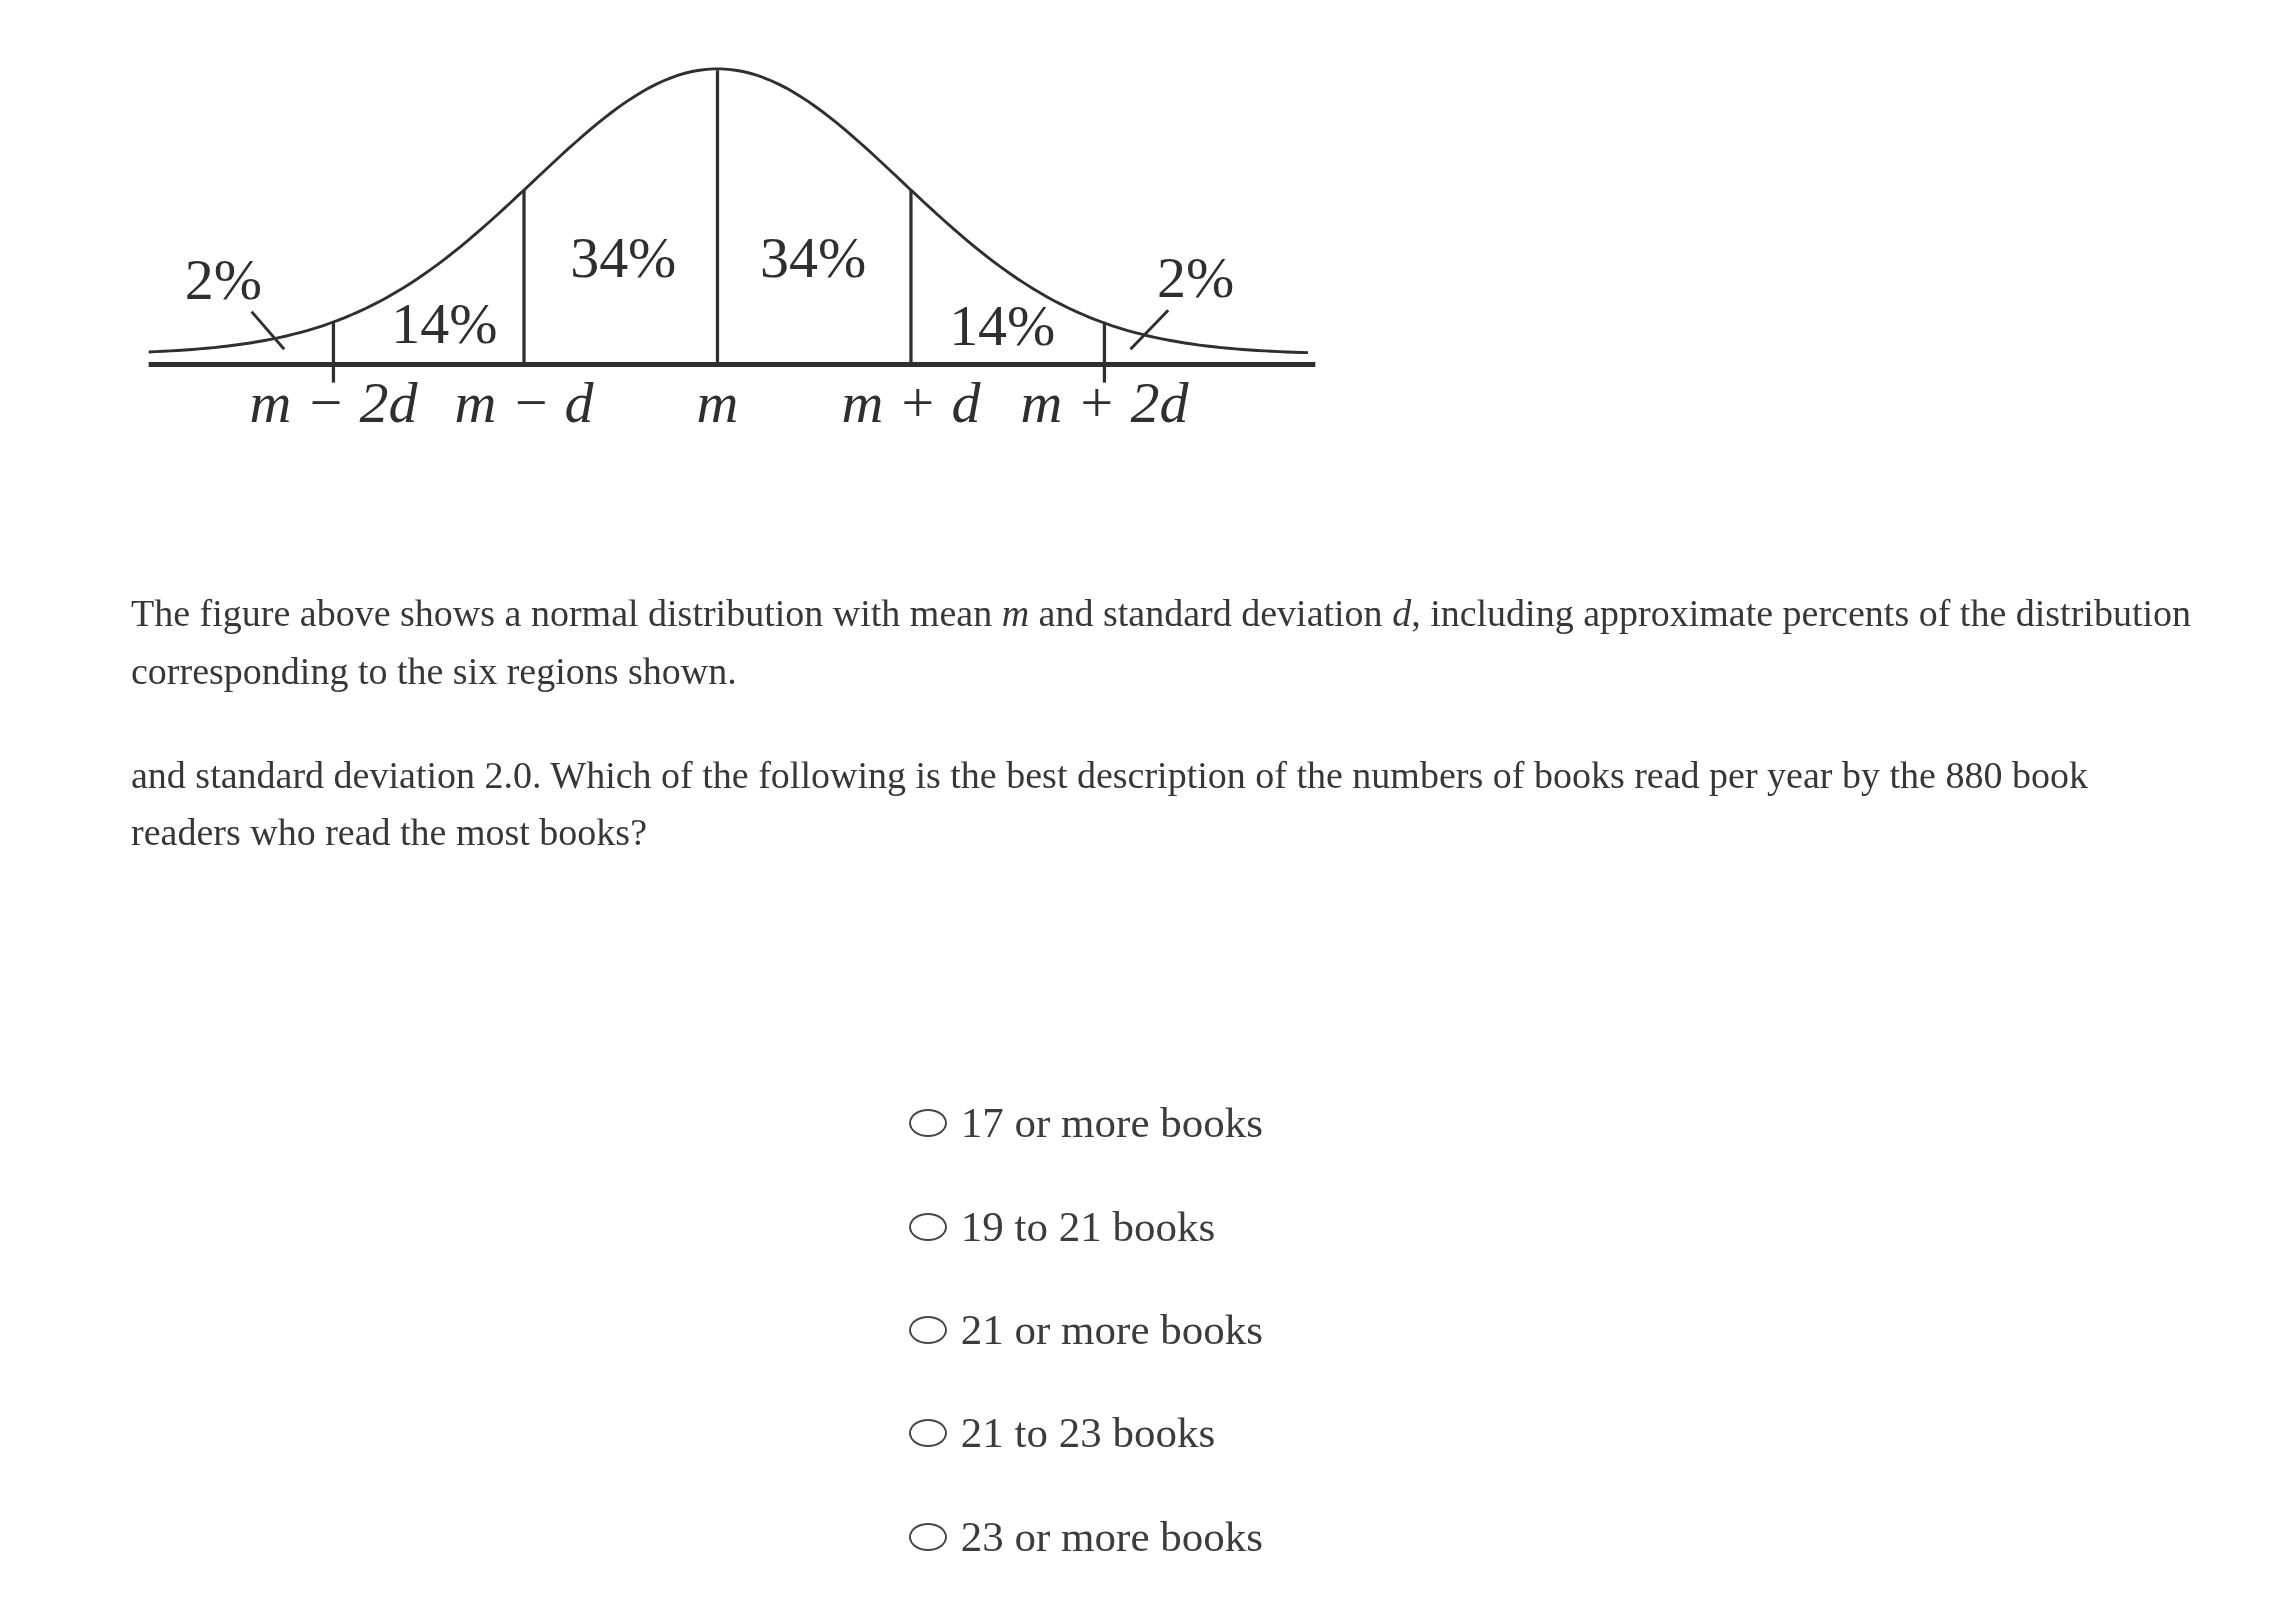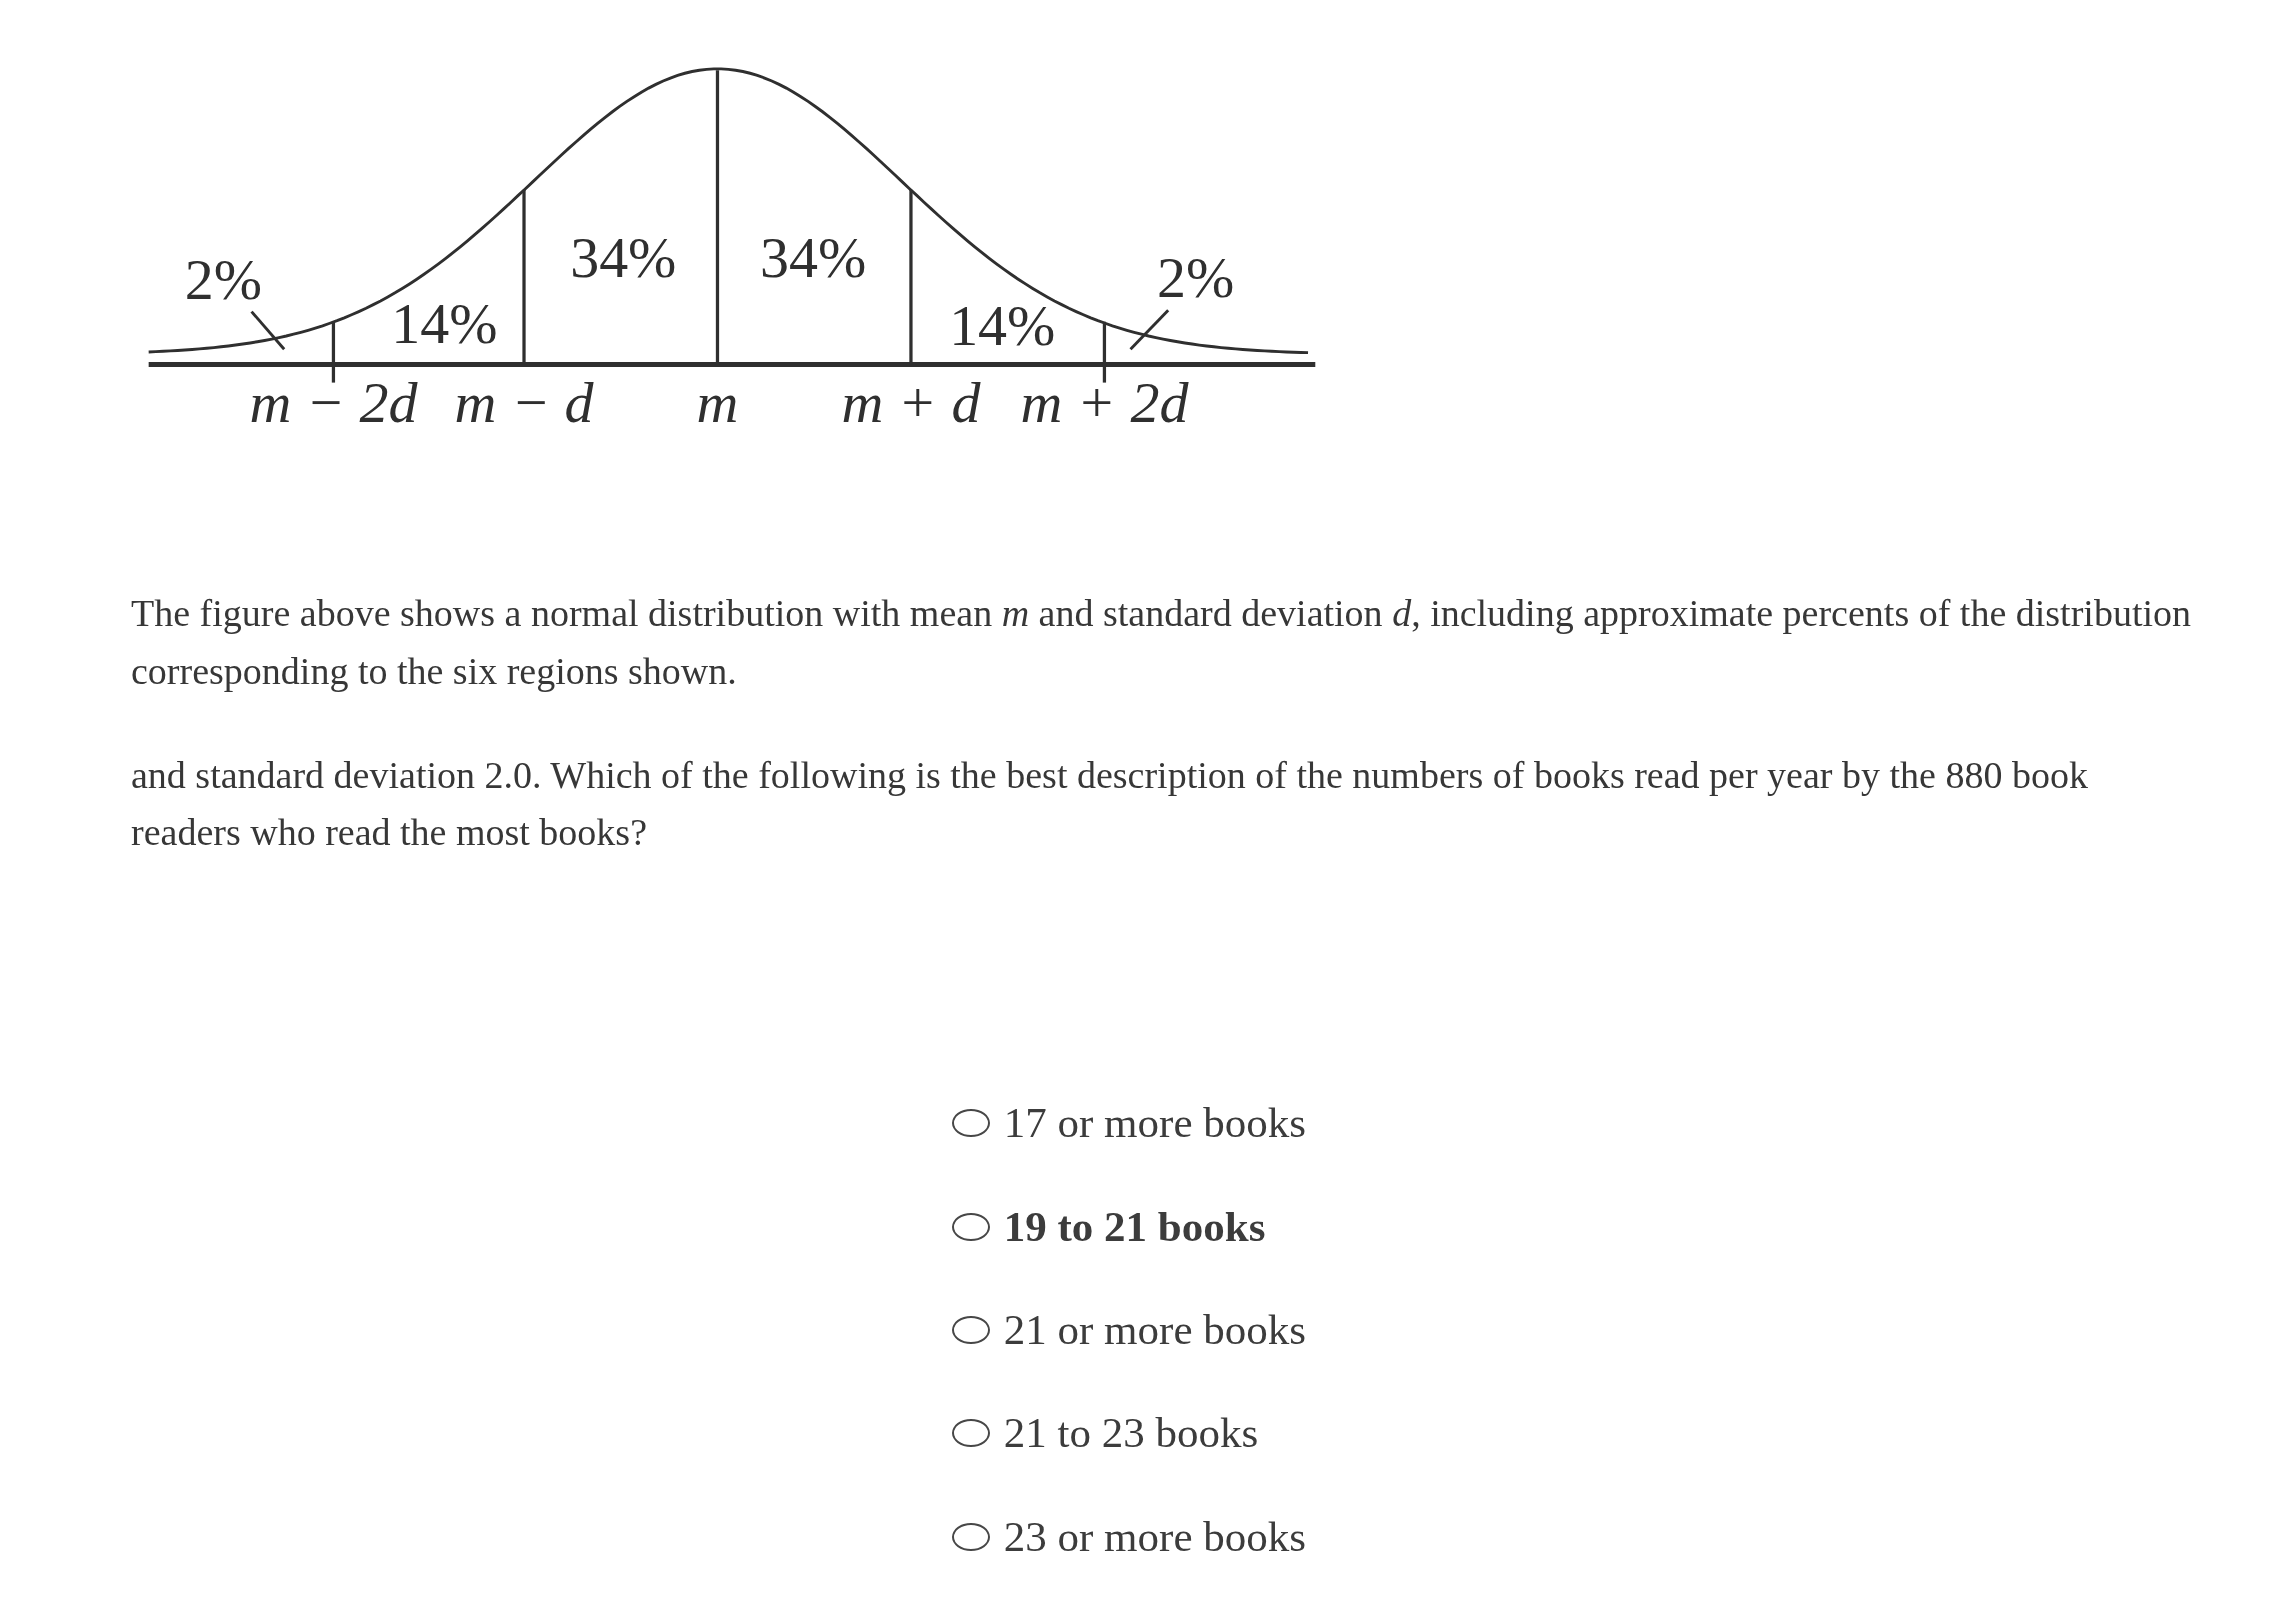--- a/index.html
+++ b/index.html
@@ -37,21 +37,21 @@
   .para .line{
     display:block;
     white-space:nowrap;
     line-height:58px;
   }
   .para.q .line{line-height:57px;}
   .it{font-style:italic;}
   
   .opt{
     position:absolute;
-    left:952px;
+    left:909px;
     height:43px;
     display:flex;
     align-items:center;
     gap:13.8px;
     cursor:pointer;
   }
   .radio{
     display:inline-block;
     box-sizing:border-box;
     width:38px;
@@ -109,21 +109,21 @@
 
   <div class="para q" style="top:747px;">
     <div class="line">and standard deviation 2.0. Which of the following is the best description of the numbers of books read per year by the 880 book</div>
     <div class="line">readers who read the most books?</div>
   </div>
 
   <div class="opt" style="top:1101px;">
     <span class="radio"></span>
     <span class="opt-label">17 or more books</span>
   </div>
-  <div class="opt" style="top:1205px;font-weight:bold;">
+  <div class="opt" style="top:1205px;">
     <span class="radio"></span>
     <span class="opt-label">19 to 21 books</span>
   </div>
   <div class="opt" style="top:1308px;">
     <span class="radio"></span>
     <span class="opt-label">21 or more books</span>
   </div>
   <div class="opt" style="top:1411px;">
     <span class="radio"></span>
     <span class="opt-label">21 to 23 books</span>

